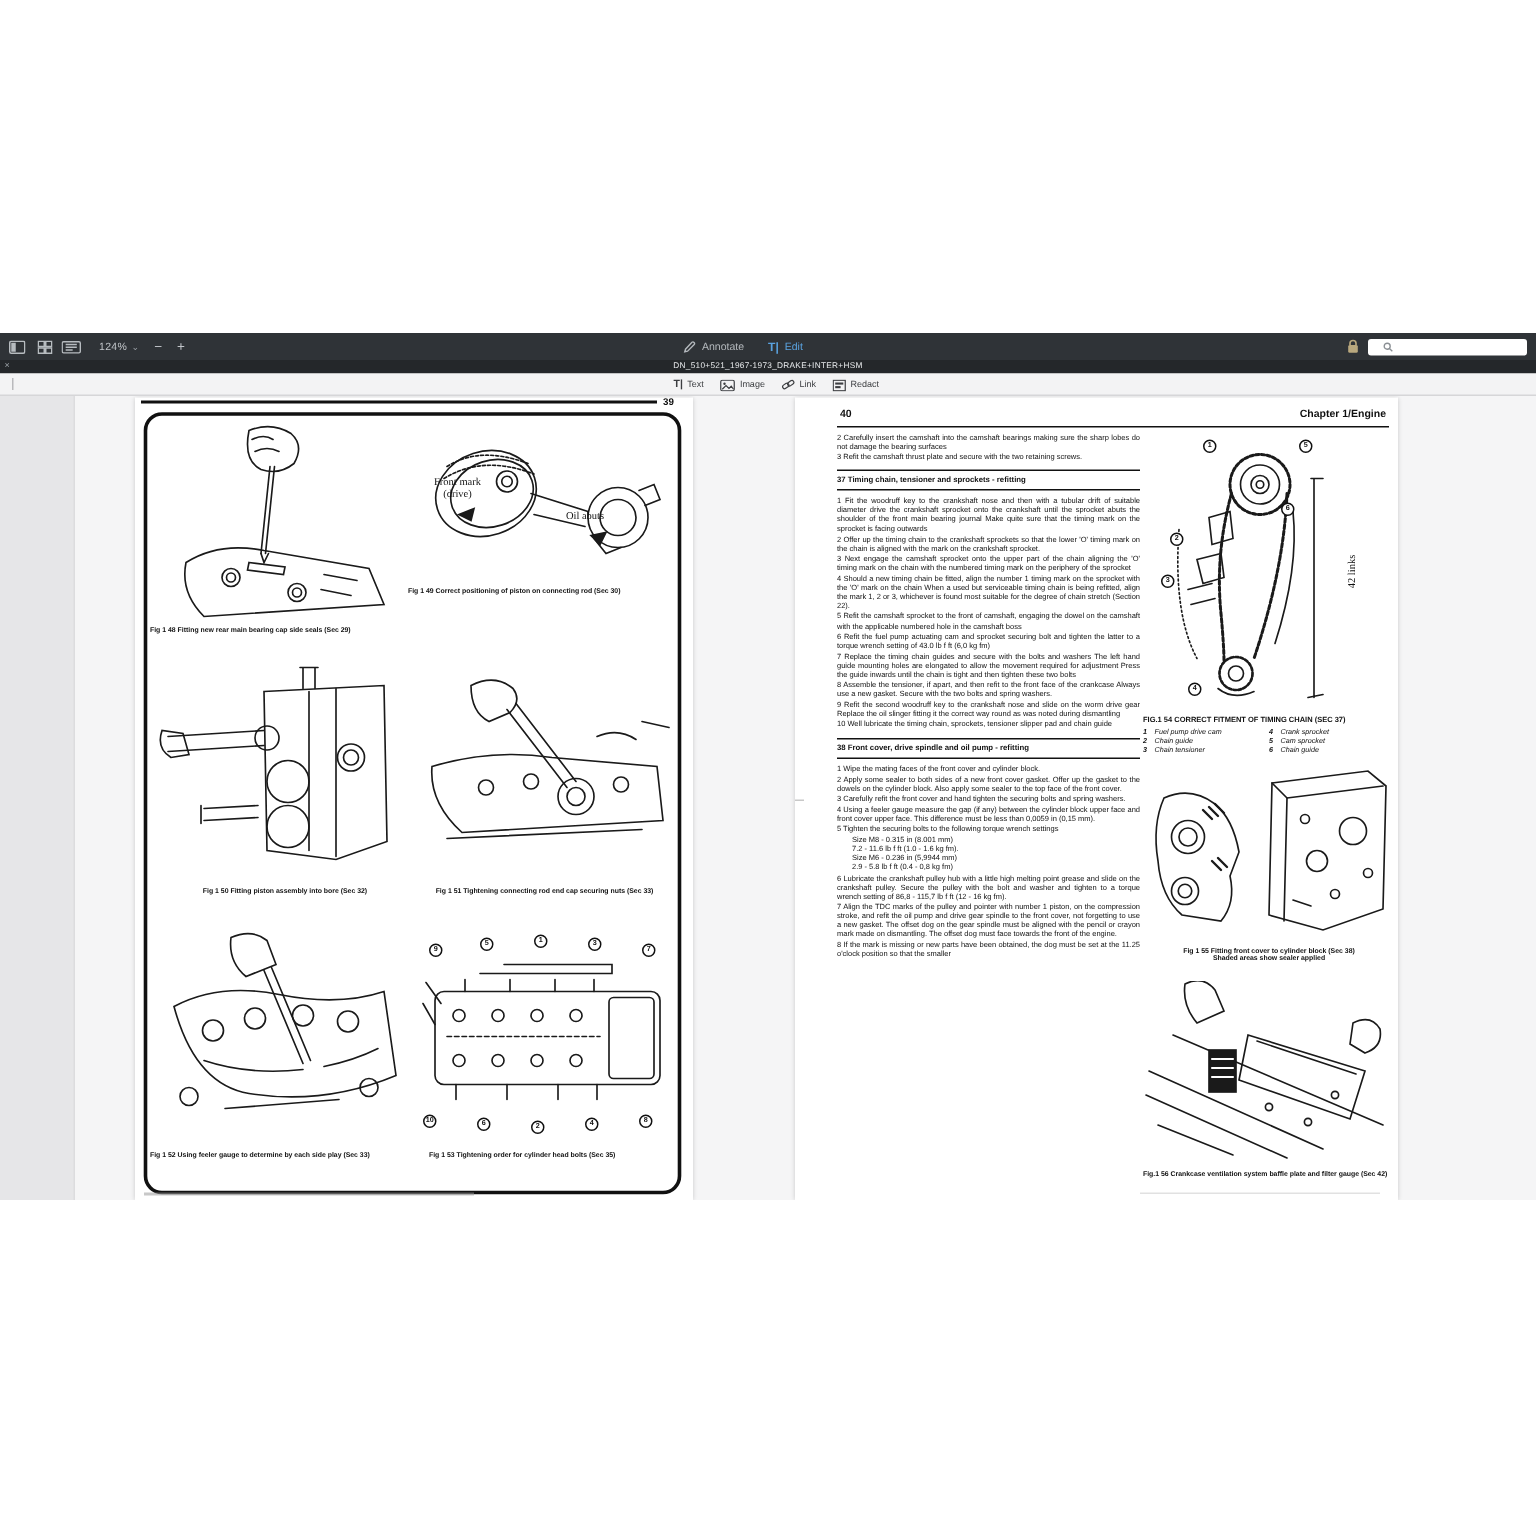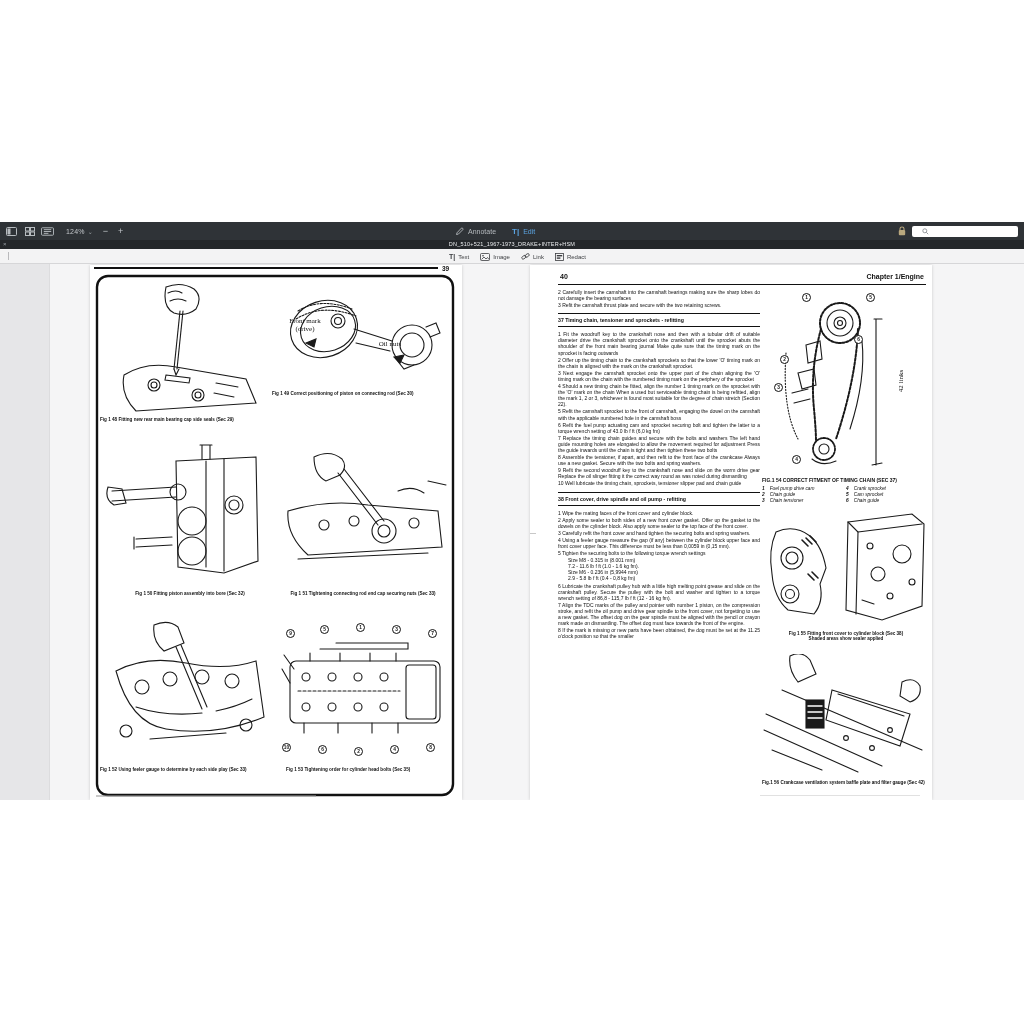--- a/index.html
+++ b/index.html
@@ -206,21 +206,21 @@
           <circle cx="136" cy="62" r="12"></circle>
         <path d="M150 44 L160 40 L164 50 L154 54"></path>
         <path d="M120 76 L128 86 L138 82"></path>
         <path d="M30 60 l10 -4 l-2 8 z" fill="#1a1a1a"></path>
         <path d="M118 74 l10 -2 l-4 8 z" fill="#1a1a1a"></path>
       </svg>
       <div class="piston-label" style="left:186px;top:53px;width:58px;">
         <span>Front mark</span><br>
         <span>(drive)</span>
       </div>
-      <div class="piston-label" style="left:278px;top:76px;width:44px;">Oil nuts</div>
+      <div class="piston-label" style="left:278px;top:76px;width:44px;">Oil abuts</div>
       <div class="fig-caption" style="left:182px;top:126px;width:182px;text-align:left;">Fig 1 49 Correct positioning of piston on connecting rod (Sec 30)</div>
 
       <svg class="fig-sketch" style="left:16px;top:178px;" width="160" height="142" viewBox="0 0 160 142" fill="none" stroke="#1a1a1a" stroke-width="1.1" stroke-linecap="round">
         <path d="M70 18 L150 14 L152 118 L118 130 L72 124 Z"></path>
         <path d="M100 18 L100 124 M118 16 L118 128"></path>
         <circle cx="86" cy="78" r="14"></circle>
           <circle cx="86" cy="108" r="14"></circle>
         <circle cx="128" cy="62" r="9"></circle>
           <circle cx="128" cy="62" r="5"></circle>
         <path d="M96 2 L96 16 M104 2 L104 16 M94 2 L106 2"></path>

